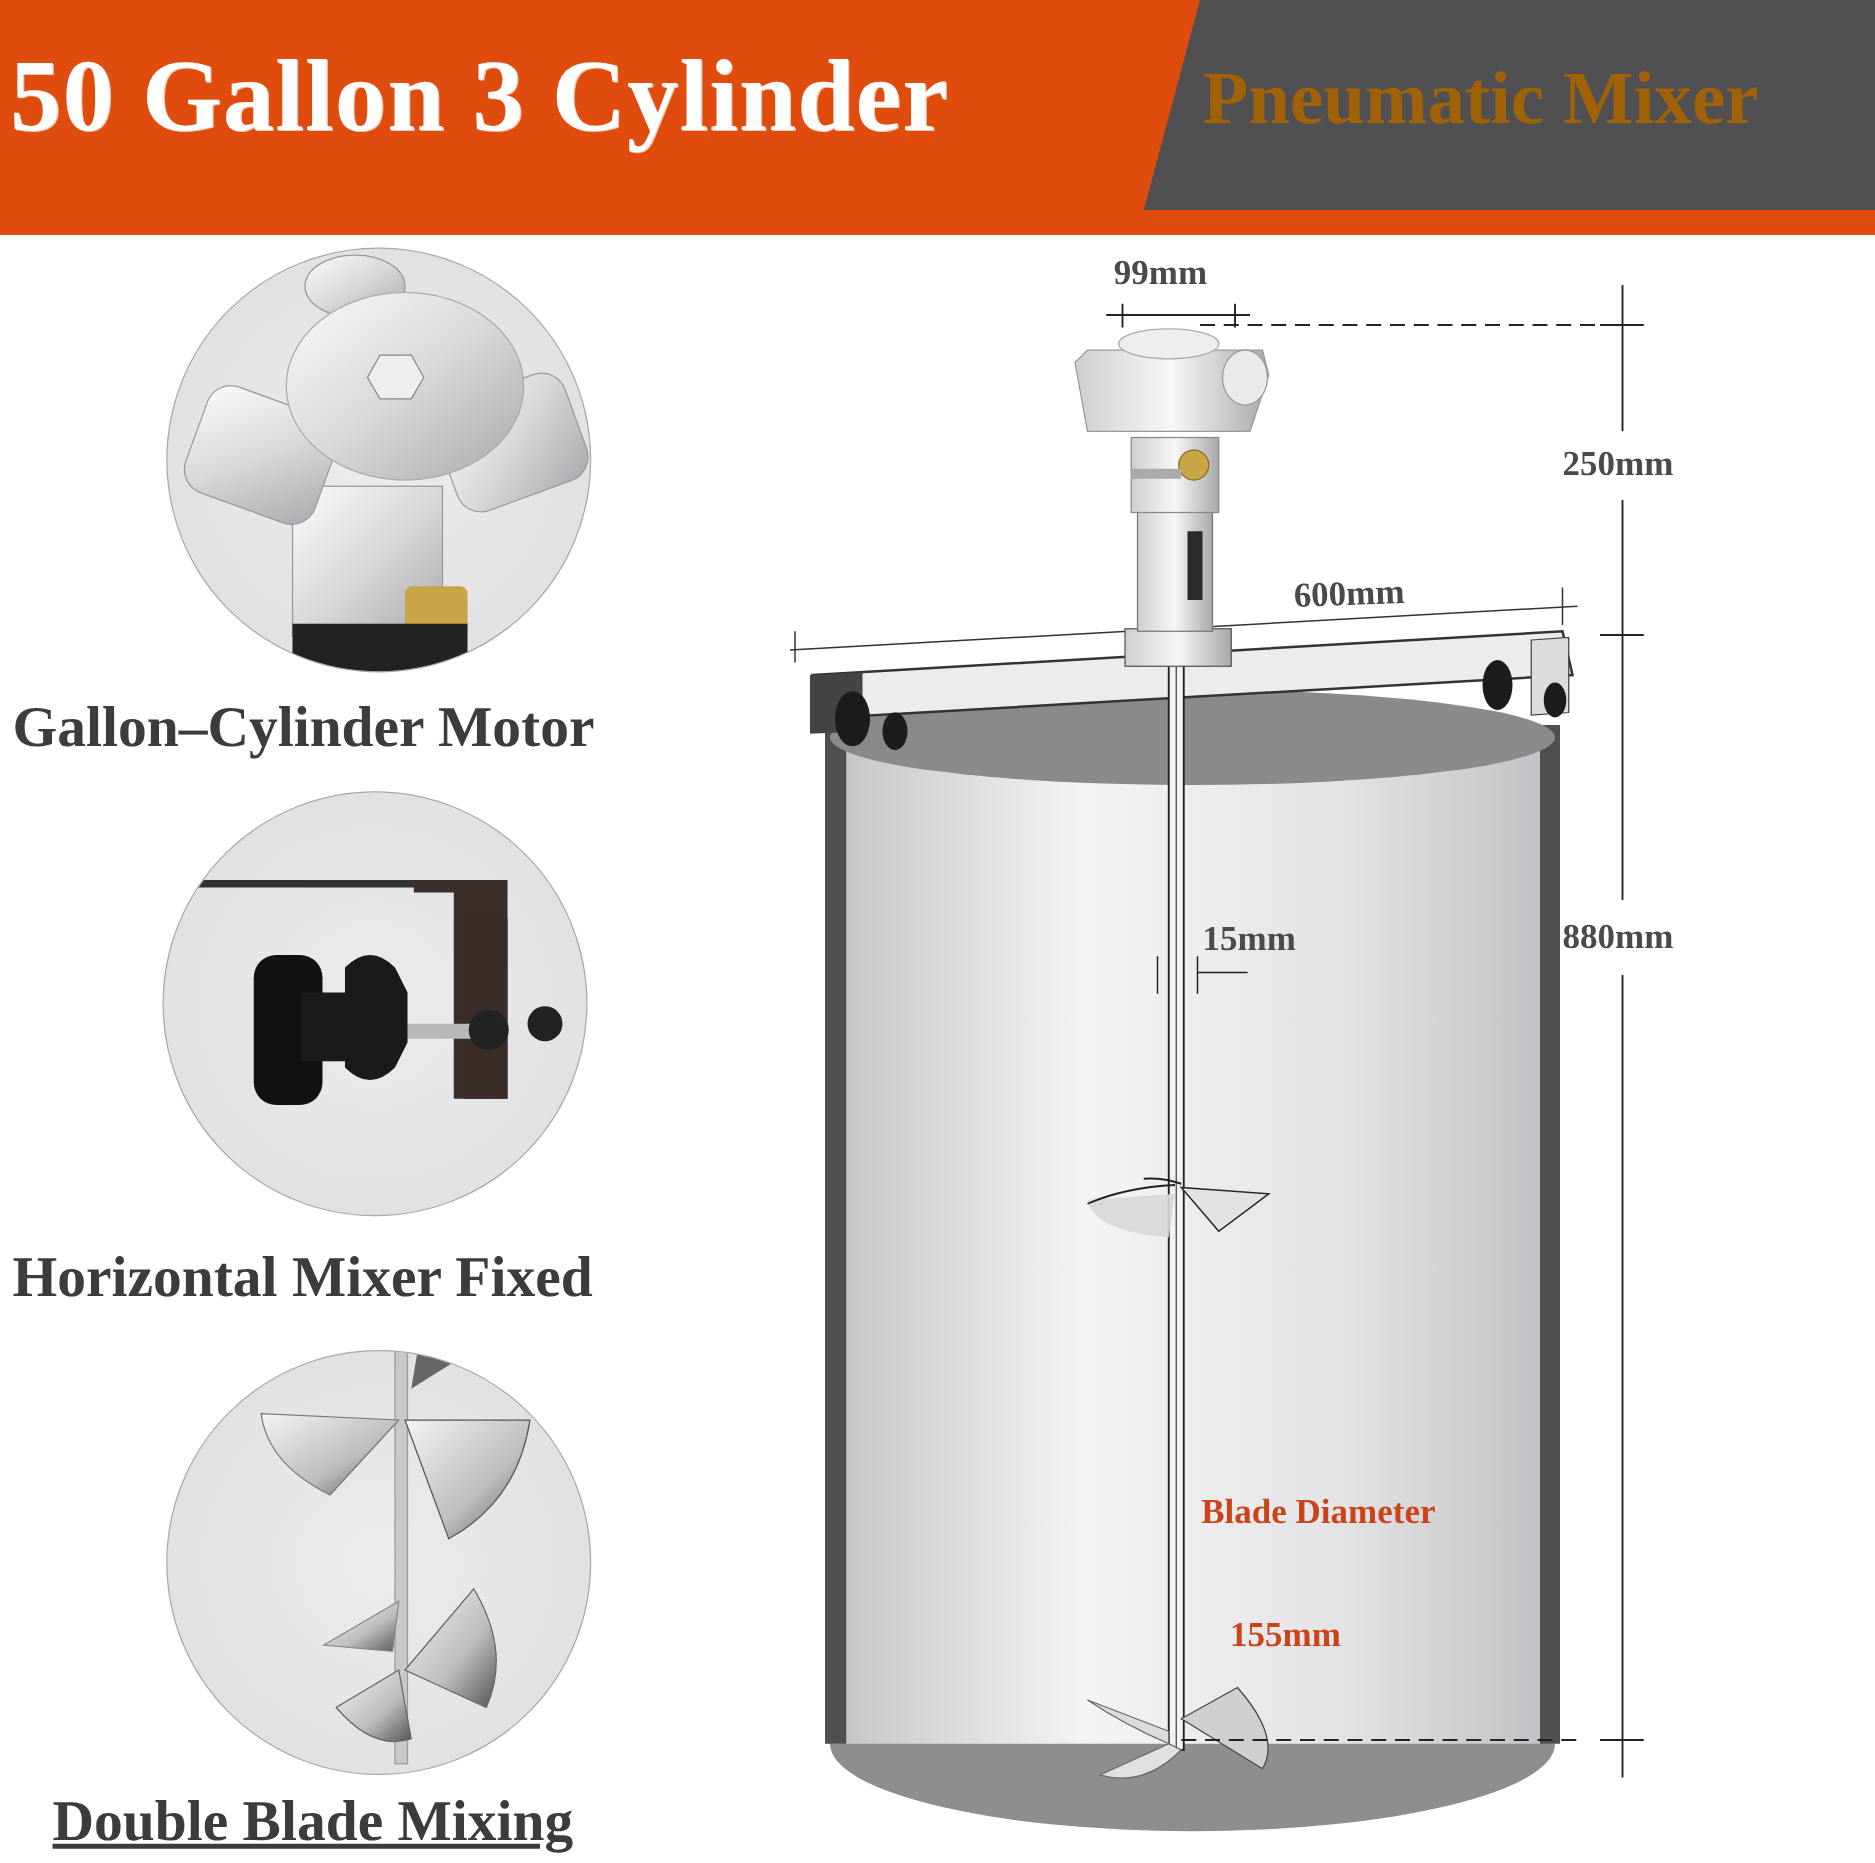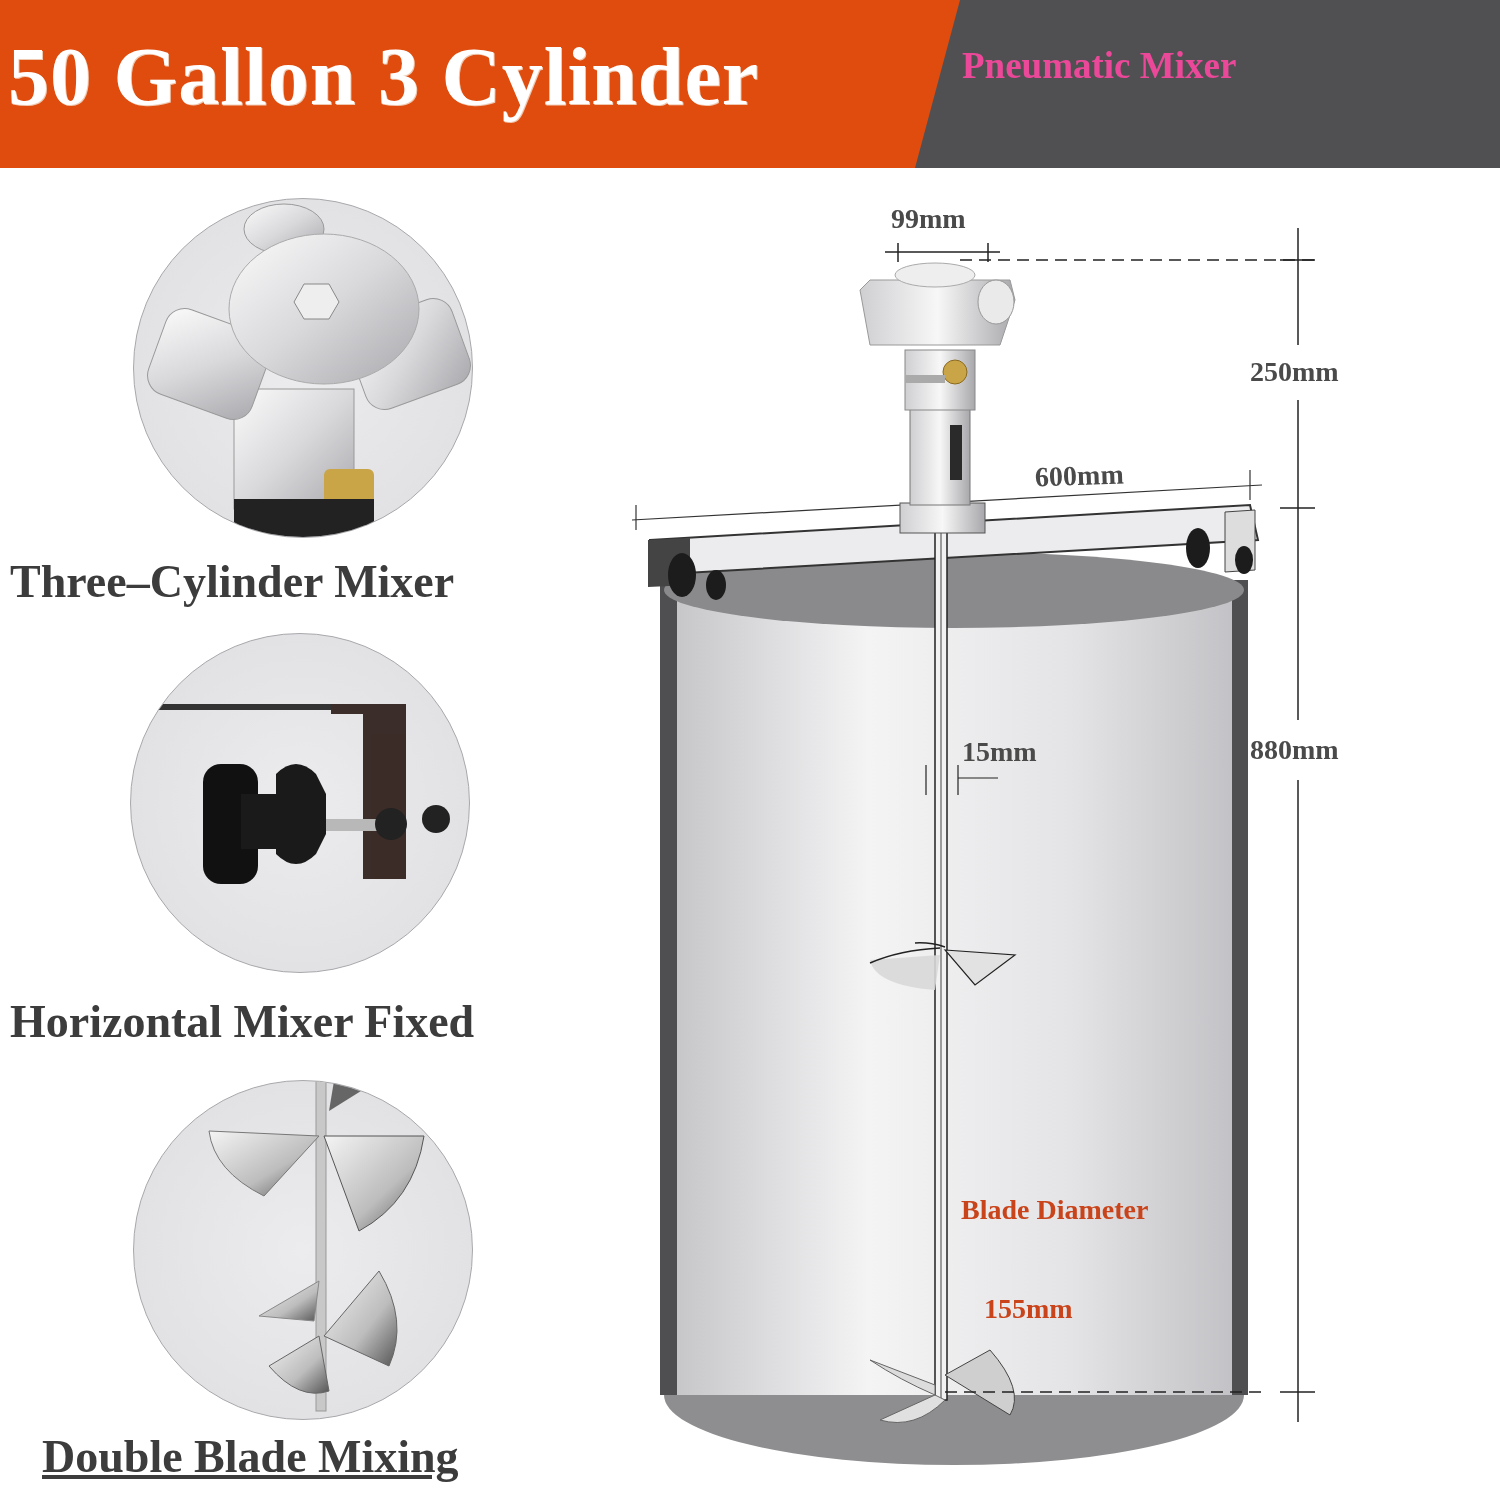--- a/index.html
+++ b/index.html
@@ -1,27 +1,27 @@
 <!DOCTYPE html>
 <html><head>
 <meta charset="utf-8">
 <style>
   * { box-sizing: border-box; margin: 0; padding: 0; }
   html, body { width: 1500px; height: 1490px; background: #ffffff; overflow: hidden; }
   body { position: relative; font-family: "DejaVu Serif", "Liberation Serif", serif; }
 
-  .header { position: absolute; left: 0; top: 0; width: 1500px; height: 168px; }
+  .header { position: absolute; left: 0; top: 0; width: 1500px; height: 188px; }
   .header-orange { position: absolute; inset: 0; background: #df4c0e; }
   .header-gray { position: absolute; inset: 0; background: #505052;
     clip-path: polygon(960px 0, 1500px 0, 1500px 168px, 915px 168px); }
   .title-main { position: absolute; left: 8px; top: 30px; color: #fff;
     font-family: "Liberation Serif", serif; font-weight: bold; font-size: 82px;
     letter-spacing: 1px; white-space: nowrap; text-shadow: 1px 1px 0 #f0c8b0; }
-  .title-sub { position: absolute; left: 962px; top: 44px; color: #ec4899;
-    font-family: "Liberation Serif", serif; font-weight: bold; font-size: 37px;
+  .title-sub { position: absolute; left: 962px; top: 44px; color: #a16207;
+    font-family: "Liberation Serif", serif; font-weight: bold; font-size: 60px;
     white-space: nowrap; }
 
   .circle { position: absolute; width: 340px; height: 340px; border-radius: 50%;
     background: radial-gradient(circle at 50% 50%, #ececee 0%, #e2e2e5 70%, #d6d6da 100%);
     border: 1.5px solid #a8a8ac; overflow: hidden; }
   .caption { position: absolute; color: #3c3c3c; font-family: "Liberation Serif", serif;
     font-weight: bold; font-size: 46px; white-space: nowrap; }
 
   .dim { position: absolute; color: #4a4a4a; font-family: "Liberation Serif", serif;
     font-weight: bold; font-size: 28px; white-space: nowrap; }
@@ -51,21 +51,21 @@
     <ellipse cx="150" cy="30" rx="40" ry="25" fill="url(#metal)" stroke="#999"></ellipse>
     <rect x="100" y="190" width="120" height="120" fill="url(#metal)" stroke="#999"></rect>
     <rect x="20" y="120" width="110" height="90" rx="20" fill="url(#metal)" stroke="#999" transform="rotate(20 75 165)"></rect>
     <rect x="220" y="110" width="110" height="90" rx="20" fill="url(#metal)" stroke="#999" transform="rotate(-20 275 155)"></rect>
     <ellipse cx="190" cy="110" rx="95" ry="75" fill="url(#metal)" stroke="#aaa"></ellipse>
     <polygon points="170,85 195,85 205,103 195,120 170,120 160,103" fill="#eee" stroke="#888"></polygon>
     <rect x="190" y="270" width="50" height="40" rx="6" fill="#c9a548"></rect>
     <rect x="100" y="300" width="140" height="40" fill="#222"></rect>
   </svg>
 </div>
-<div class="caption" style="left:10px; top:555px;">Three–Cylinder Mixer</div>
+<div class="caption" style="left:10px; top:555px;">Gallon–Cylinder Motor</div>
 
 <div class="circle" style="left:130px; top:633px;">
   <svg width="340" height="340" viewBox="0 0 340 340">
     <rect x="0" y="70" width="230" height="6" fill="#333"></rect>
     <path d="M200 70 L275 70 L275 245 L232 245 L232 80 L200 80 Z" fill="#3a2d2a"></path>
     <rect x="240" y="100" width="35" height="145" fill="#3b2c28"></rect>
     <rect x="140" y="185" width="115" height="12" fill="#b8b8b8"></rect>
     <rect x="72" y="130" width="55" height="120" rx="18" fill="#111"></rect>
     <rect x="110" y="160" width="40" height="55" fill="#1a1a1a"></rect>
     <path d="M145 140 q20 -20 40 0 l10 20 v40 l-10 20 q-20 20 -40 0 z" fill="#1a1a1a"></path>

